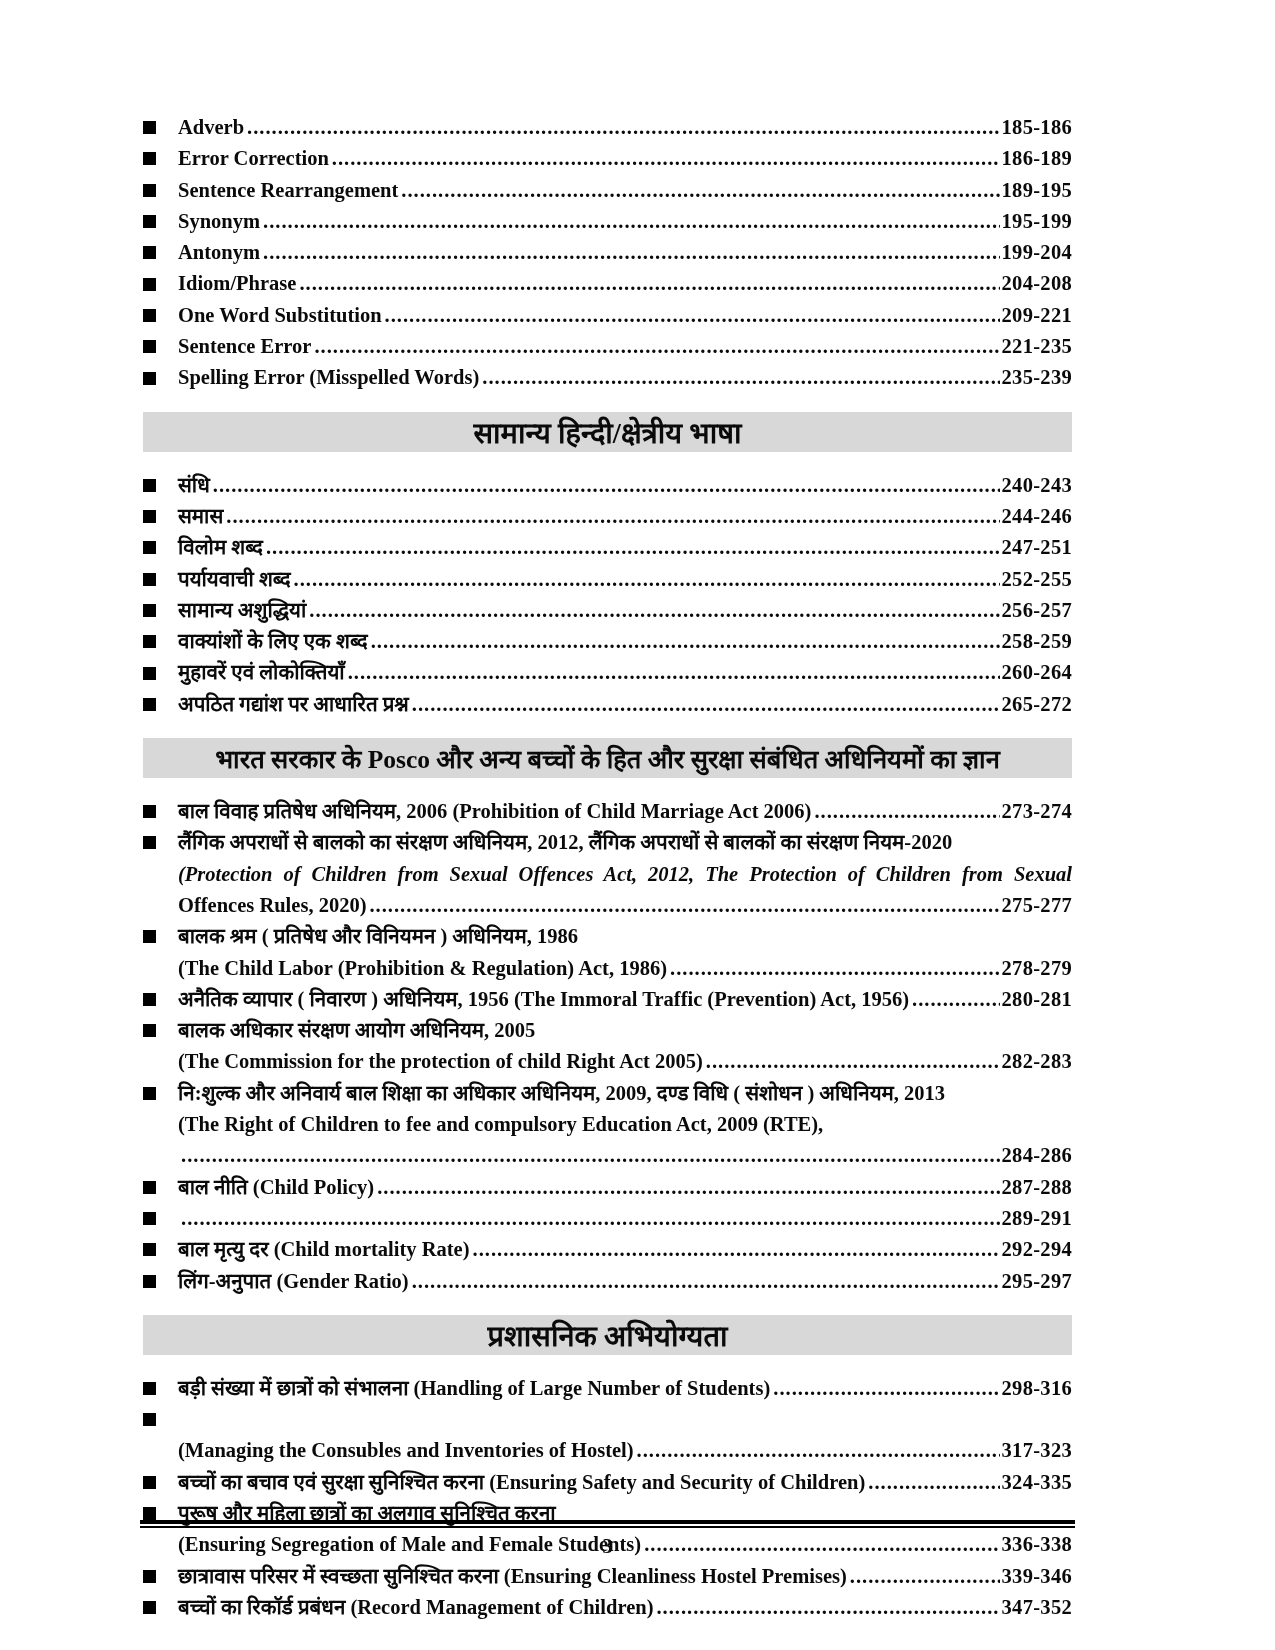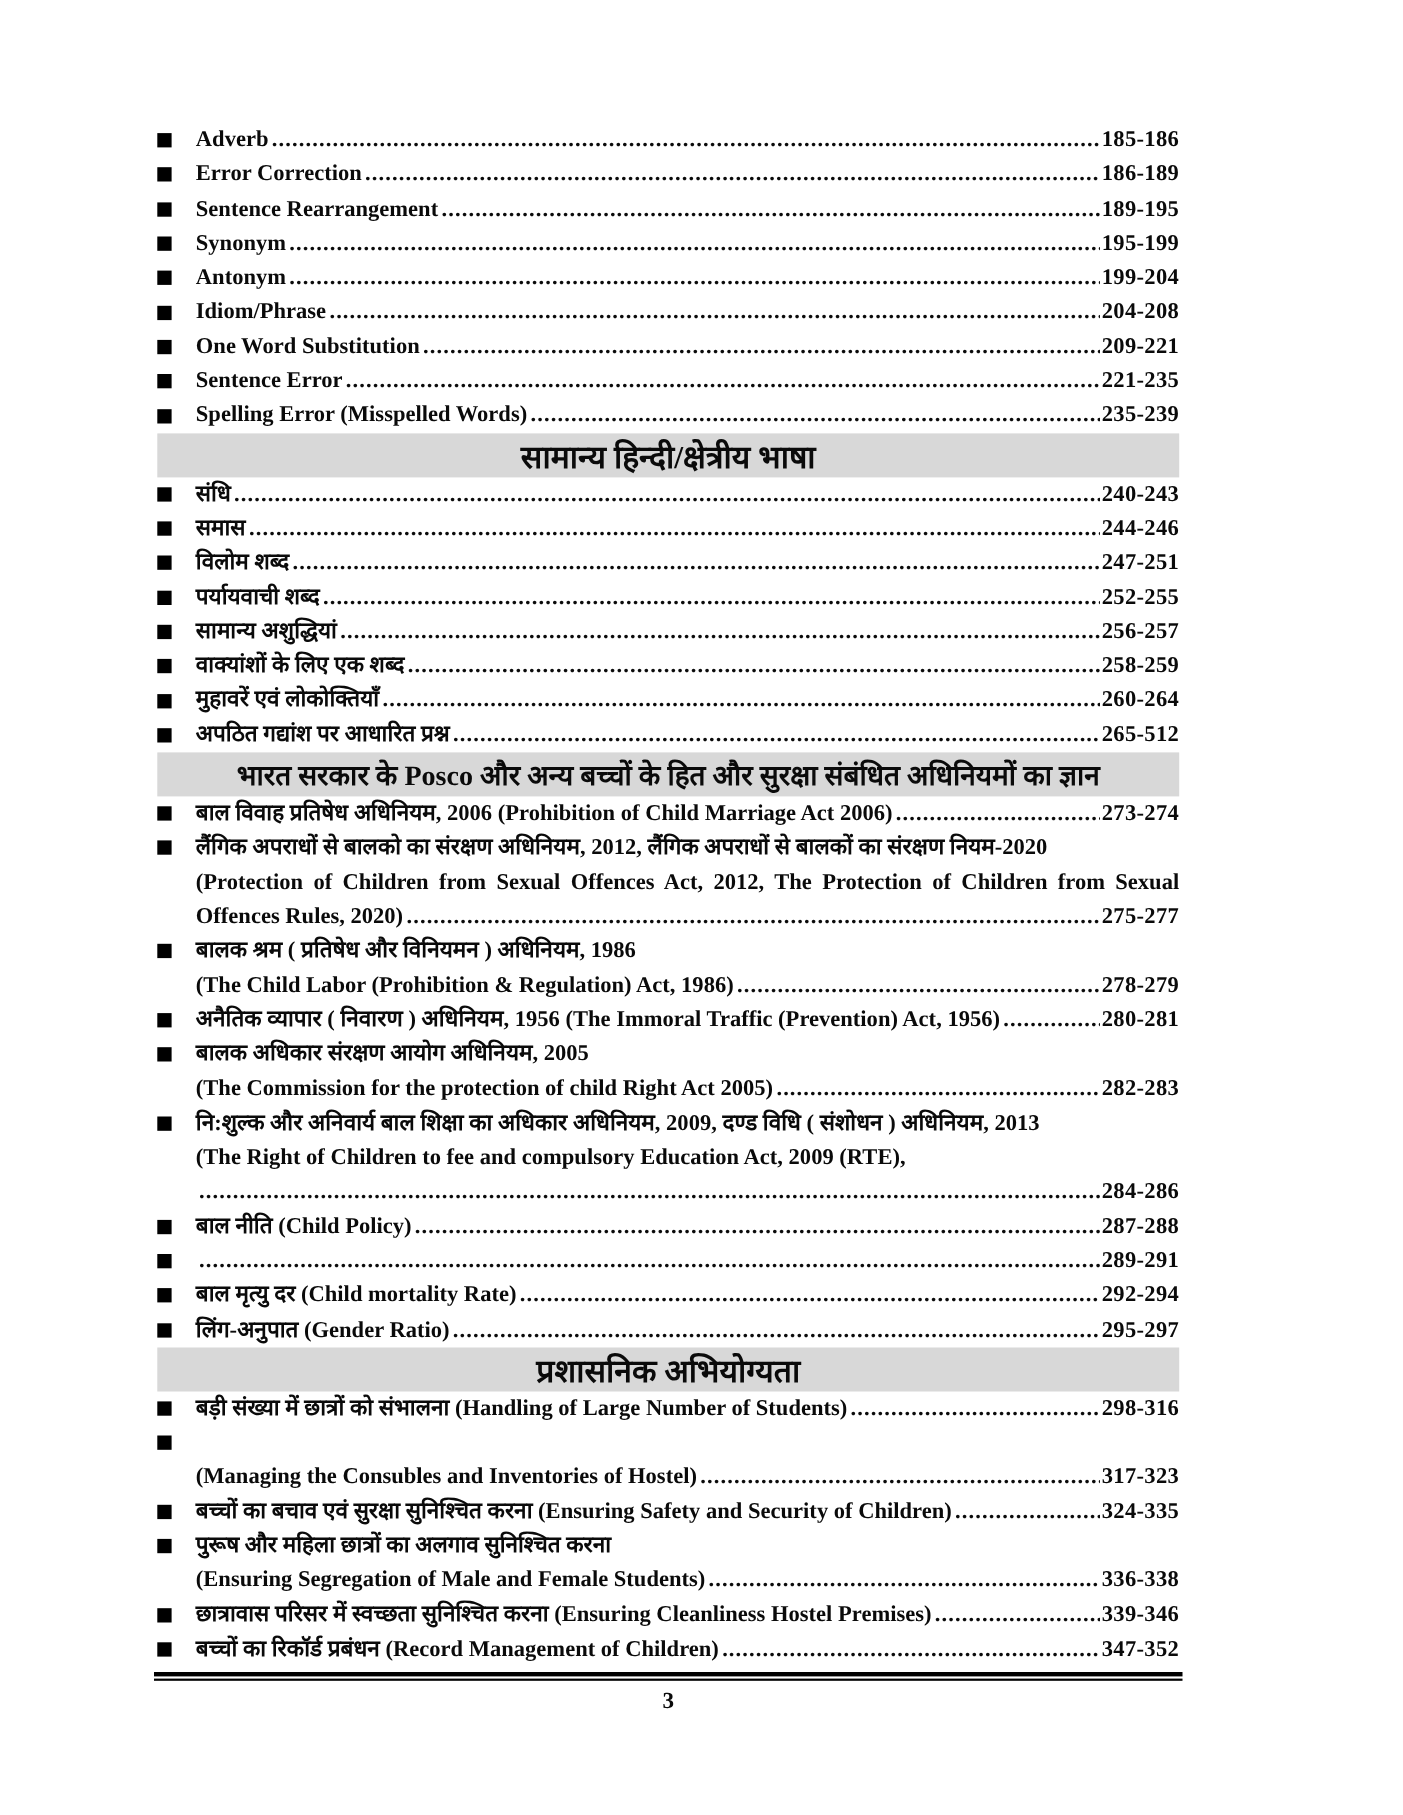--- a/index.html
+++ b/index.html
@@ -36,23 +36,24 @@
   .leader::after {
     content:"................................................................................................................................................................................................................................................";
   }
   .pages { flex:0 0 auto; letter-spacing:0.3px; }
   .just-line {
     height:31.3px; line-height:31.3px;
     padding-left:35px;
     font-weight:700; font-size:20.5px;
     text-align:justify; text-align-last:justify;
     overflow:hidden;
+    font-style:italic;
   }
   .band {
-    height:40px; margin:0 0;
+    height:40px; margin:18px 0;
     background:#d8d8d8;
     display:flex; align-items:center; justify-content:center;
     font-weight:700; font-size:29px;
     white-space:nowrap; overflow:hidden;
   }
   .band.long { font-size:25.5px; }
   .footer-rule {
     position:absolute; left:140px; width:935px; top:1520px;
     height:2px;
     border-top:4px solid #000;
@@ -162,21 +163,21 @@
       <div class="toc-line">
         <span class="bullet"></span>
         <span class="label">मुहावरें एवं लोकोक्तियाँ</span>
         <span class="leader"></span>
         <span class="pages">260-264</span>
       </div>
       <div class="toc-line">
         <span class="bullet"></span>
         <span class="label">अपठित गद्यांश पर आधारित प्रश्न</span>
         <span class="leader"></span>
-        <span class="pages">265-512</span>
+        <span class="pages">265-272</span>
       </div>
       <div class="band long">भारत सरकार के Posco और अन्य बच्चों के हित और सुरक्षा संबंधित अधिनियमों का ज्ञान</div>
       <div class="toc-line">
         <span class="bullet"></span>
         <span class="label">बाल विवाह प्रतिषेध अधिनियम, 2006 (Prohibition of Child Marriage Act 2006)</span>
         <span class="leader"></span>
         <span class="pages">273-274</span>
       </div>
       <div class="toc-line">
         <span class="bullet"></span>

